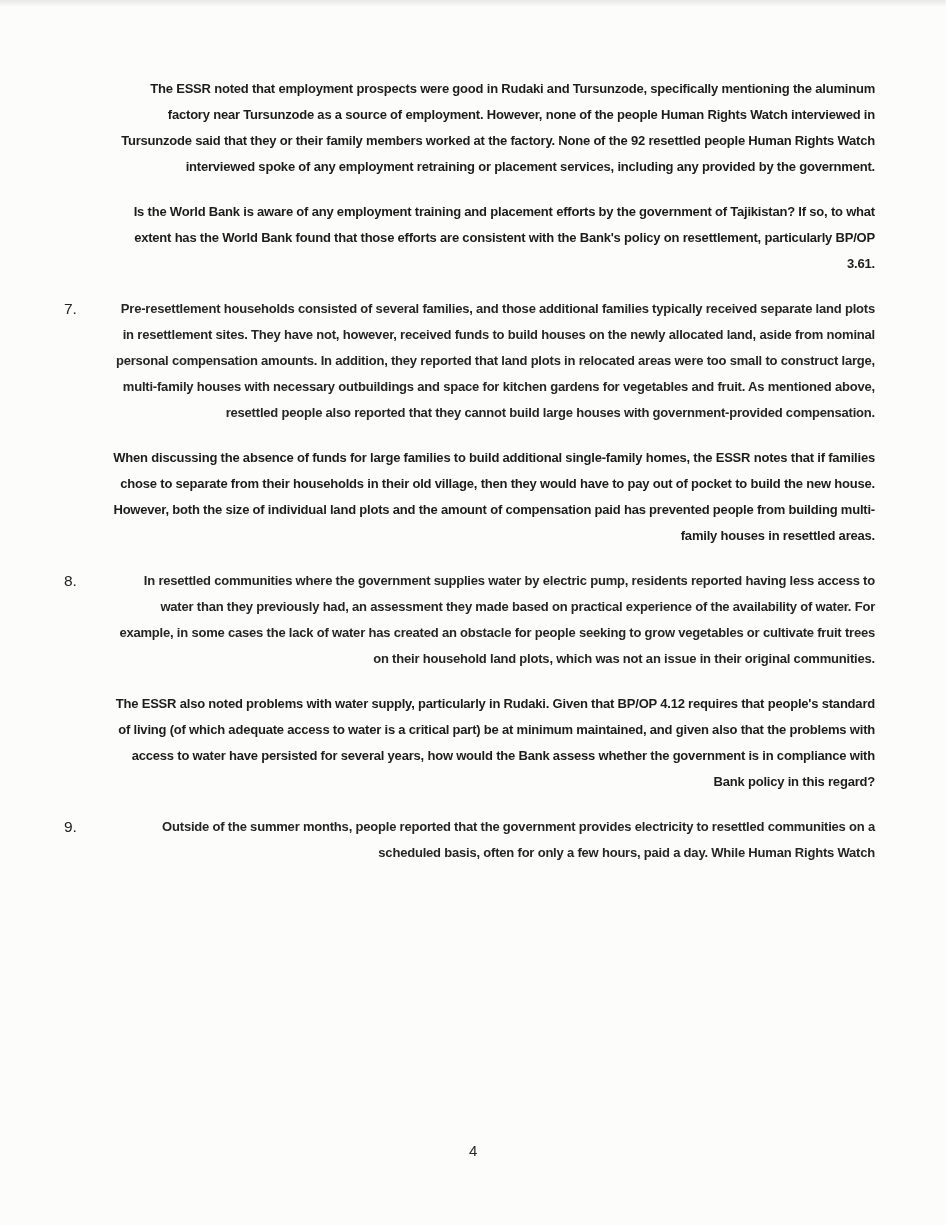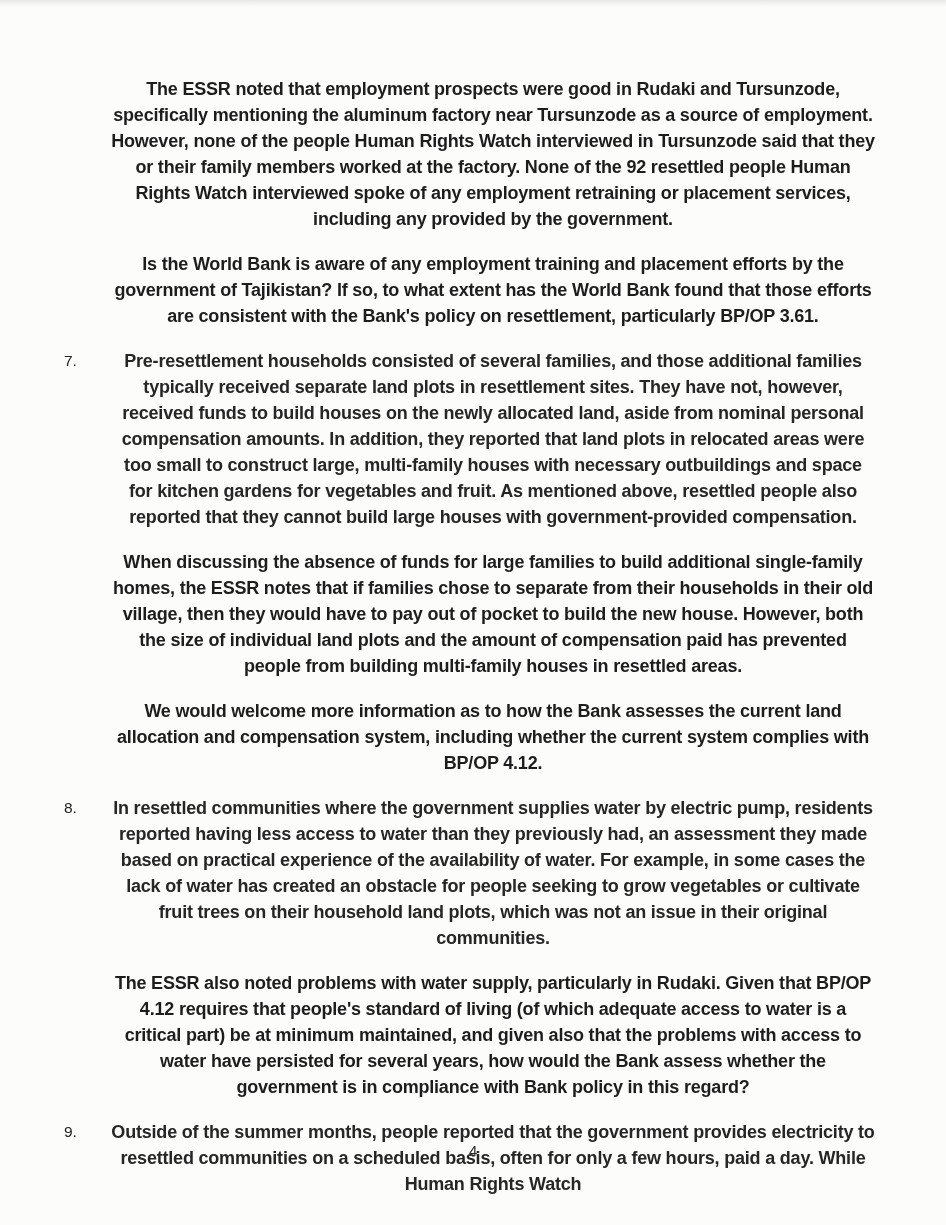--- a/index.html
+++ b/index.html
@@ -38,24 +38,24 @@
   .num {
     flex: 0 0 47px;
     width: 47px;
     font-size: 15.5px;
     line-height: 26px;
     letter-spacing: -0.2px;
     color: #222222;
   }
   .body {
     width: 764px;
-    font-size: 18px;
+    font-size: 13px;
     line-height: 26px;
     letter-spacing: -0.2px;
-    text-align: center;
+    text-align: right;
   }
   .body.bold {
     font-weight: 700;
     color: #1d1d1d;
   }
   .body.regular {
     font-weight: 700;
     color: #262626;
   }
   .page-number {
@@ -85,24 +85,20 @@
       </div>
       <div class="block">
         <span class="num">7.</span>
         <div class="body regular">Pre-resettlement households consisted of several families, and those additional families typically received separate land plots in resettlement sites. They have not, however, received funds to build houses on the newly allocated land, aside from nominal personal compensation amounts. In addition, they reported that land plots in relocated areas were too small to construct large, multi-family houses with necessary outbuildings and space for kitchen gardens for vegetables and fruit. As mentioned above, resettled people also reported that they cannot build large houses with government-provided compensation.</div>
       </div>
       <div class="block">
         <span class="num"></span>
         <div class="body bold">When discussing the absence of funds for large families to build additional single-family homes, the ESSR notes that if families chose to separate from their households in their old village, then they would have to pay out of pocket to build the new house. However, both the size of individual land plots and the amount of compensation paid has prevented people from building multi-family houses in resettled areas.</div>
       </div>
       <div class="block">
-        <span class="num"></span>
-        <div class="body bold">We would welcome more information as to how the Bank assesses the current land allocation and compensation system, including whether the current system complies with BP/OP 4.12.</div>
-      </div>
-      <div class="block">
         <span class="num">8.</span>
         <div class="body regular">In resettled communities where the government supplies water by electric pump, residents reported having less access to water than they previously had, an assessment they made based on practical experience of the availability of water. For example, in some cases the lack of water has created an obstacle for people seeking to grow vegetables or cultivate fruit trees on their household land plots, which was not an issue in their original communities.</div>
       </div>
       <div class="block">
         <span class="num"></span>
         <div class="body bold">The ESSR also noted problems with water supply, particularly in Rudaki. Given that BP/OP 4.12 requires that people's standard of living (of which adequate access to water is a critical part) be at minimum maintained, and given also that the problems with access to water have persisted for several years, how would the Bank assess whether the government is in compliance with Bank policy in this regard?</div>
       </div>
       <div class="block">
         <span class="num">9.</span>
         <div class="body regular">Outside of the summer months, people reported that the government provides electricity to resettled communities on a scheduled basis, often for only a few hours, paid a day. While Human Rights Watch</div>

